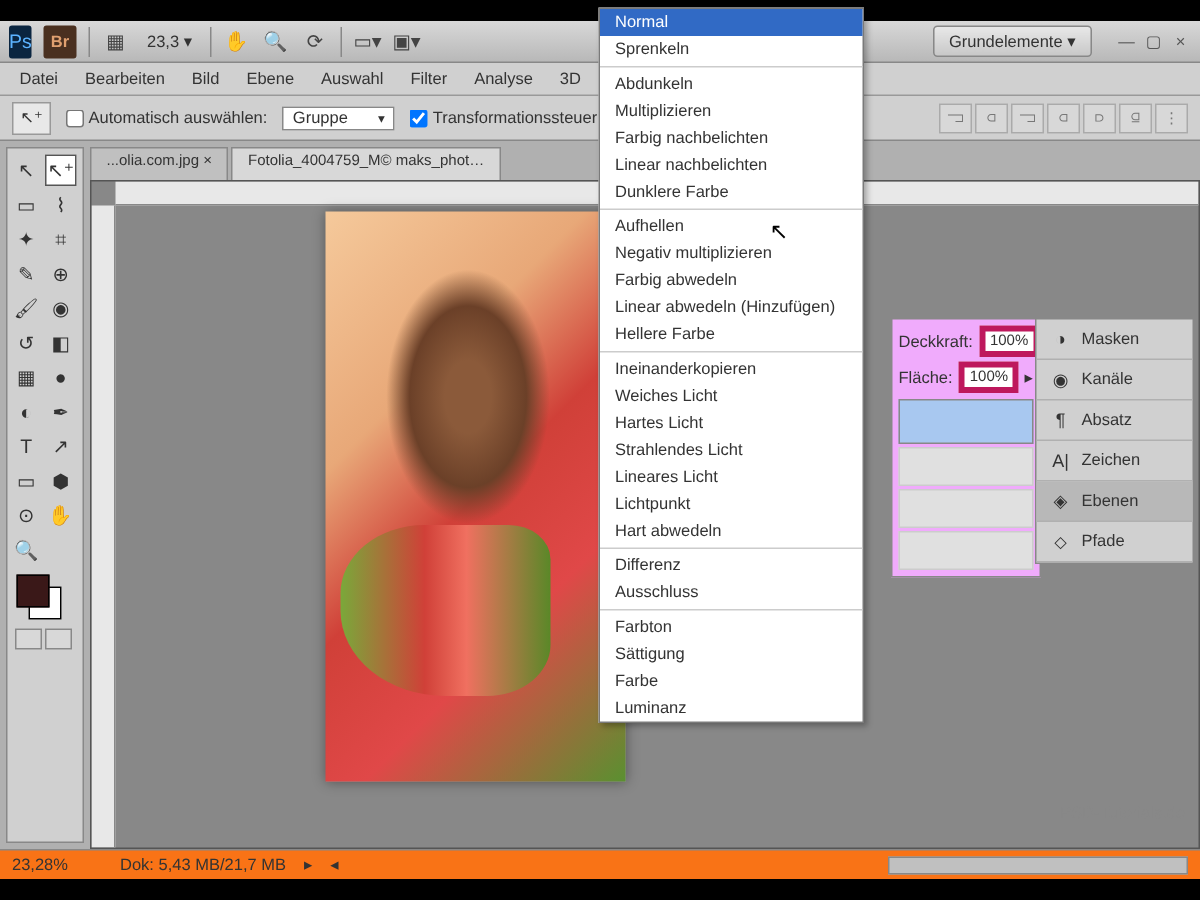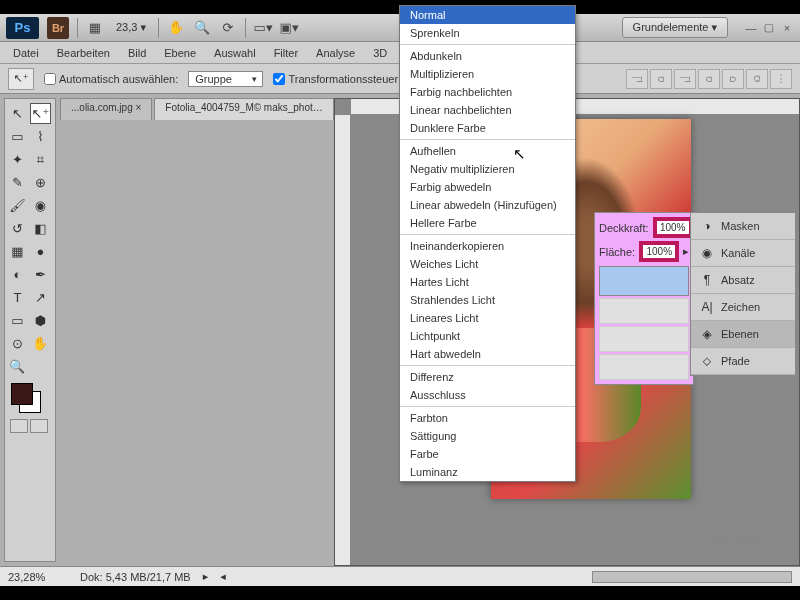--- a/index.html
+++ b/index.html
@@ -1,19 +1,19 @@
 <!DOCTYPE html>
 <html><head>
 <meta charset="utf-8">
 <style>
 *{margin:0;padding:0;box-sizing:border-box;font-family:Tahoma,Arial,sans-serif;font-size:11px;color:#333;user-select:none}
 body{background:#000;width:800px;height:600px;overflow:hidden;position:relative}
 .app{position:absolute;top:14px;left:0;right:0;bottom:14px;background:#b8b8b8;display:flex;flex-direction:column}
 .topbar{height:28px;background:linear-gradient(#d8d8d8,#b8b8b8);border-bottom:1px solid #888;display:flex;align-items:center;padding:0 6px;gap:8px}
-.ps-logo{width:33px;height:22px;background:#0a2540;color:#5cb3ff;font-weight:bold;font-size:13px;display:flex;align-items:center;justify-content:center;border-radius:2px}
+.ps-logo{width:15px;height:22px;background:#0a2540;color:#5cb3ff;font-weight:normal;font-size:13px;display:flex;align-items:center;justify-content:center;border-radius:2px}
 .br-logo{width:22px;height:22px;background:#4a3020;color:#e0a070;font-weight:bold;font-size:11px;display:flex;align-items:center;justify-content:center;border-radius:2px}
 .sep{width:1px;height:20px;background:#888}
 .tb-ico{width:18px;height:18px;display:flex;align-items:center;justify-content:center;color:#444;font-size:13px}
 .zoom-val{font-size:11px;padding:0 4px}
 .workspace-btn{margin-left:auto;padding:3px 10px;background:linear-gradient(#e8e8e8,#c8c8c8);border:1px solid #888;border-radius:3px;font-size:11px}
 .win-ctrl{display:flex;gap:4px;margin-left:8px}
 .win-ctrl span{width:14px;height:14px;display:flex;align-items:center;justify-content:center;color:#555}
 .menubar{height:22px;background:#d0d0d0;border-bottom:1px solid #999;display:flex;align-items:center;padding:0 4px}
 .menubar span{padding:3px 9px;cursor:default}
 .optbar{height:30px;background:#d0d0d0;border-bottom:1px solid #888;display:flex;align-items:center;padding:0 8px;gap:10px}
@@ -26,31 +26,31 @@
 .align-grp span{width:22px;height:20px;background:#d8d8d8;border:1px solid #aaa;display:flex;align-items:center;justify-content:center;font-size:10px;color:#777}
 .work{flex:1;display:flex;position:relative;background:#b0b0b0}
 .toolbox{width:52px;background:#d0d0d0;border:1px solid #888;margin:4px 0 4px 4px;display:flex;flex-wrap:wrap;align-content:flex-start;padding:4px 2px;gap:2px}
 .toolbox .t{width:21px;height:21px;display:flex;align-items:center;justify-content:center;font-size:13px;color:#333;cursor:pointer}
 .toolbox .t.sel{background:#fff;border:1px solid #555}
 .toolbox .sw{width:44px;height:32px;margin-top:4px;position:relative}
 .toolbox .sw .fg{position:absolute;top:0;left:4px;width:22px;height:22px;background:#3a1818;border:1px solid #000}
 .toolbox .sw .bg{position:absolute;top:8px;left:12px;width:22px;height:22px;background:#fff;border:1px solid #000}
 .toolbox .mode{width:44px;display:flex;justify-content:center;gap:2px;margin-top:2px}
 .toolbox .mode span{width:18px;height:14px;border:1px solid #888;background:#d8d8d8}
-.canvas-wrap{flex:1;display:flex;flex-direction:row;margin:4px 0 0 4px}
+.canvas-wrap{flex:1;display:flex;flex-direction:column;margin:4px 0 0 4px}
 .tabs{height:22px;display:flex;gap:2px}
 .tab{background:#c0c0c0;border:1px solid #888;border-bottom:none;padding:3px 10px;font-size:10px;max-width:180px;overflow:hidden;white-space:nowrap;text-overflow:ellipsis}
 .tab.active{background:#d8d8d8}
 .canvas-area{flex:1;background:#888;border:1px solid #555;position:relative;overflow:hidden}
 .ruler-h{position:absolute;top:0;left:16px;right:0;height:16px;background:#e8e8e8;border-bottom:1px solid #888}
 .ruler-v{position:absolute;top:16px;left:0;bottom:0;width:16px;background:#e8e8e8;border-right:1px solid #888}
 .canvas{position:absolute;top:20px;left:156px;width:200px;height:380px;background:linear-gradient(135deg,#f5c99b 0%,#e8a878 30%,#d04038 50%,#e04848 70%,#5a9030 100%);box-shadow:0 0 8px rgba(0,0,0,.4)}
 .canvas::before{content:"";position:absolute;top:10%;left:20%;width:55%;height:45%;background:radial-gradient(ellipse,#8b5a3a 20%,#6b4028 50%,transparent 70%);border-radius:50% 40% 45% 50%}
 .canvas::after{content:"";position:absolute;bottom:15%;left:5%;width:70%;height:30%;background:linear-gradient(90deg,#7aa83a,#d04038 40%,#f07060 60%,#5a8828);border-radius:40% 20% 30% 50%}
-.statusbar{height:20px;background:#e5e5e5;border-top:1px solid #888;display:flex;align-items:center;padding:0 8px;gap:12px;font-size:10px}
+.statusbar{height:20px;background:#f97316;border-top:1px solid #888;display:flex;align-items:center;padding:0 8px;gap:12px;font-size:10px}
 .statusbar .zm{width:60px}
 .statusbar .scroll{margin-left:auto;width:200px;height:12px;background:#c0c0c0;border:1px solid #888}
 .dropdown{position:absolute;top:5px;left:399px;width:177px;background:#fff;border:1px solid #7a7a7a;box-shadow:2px 2px 4px rgba(0,0,0,.3);z-index:100}
 .dropdown .item{padding:3px 10px;font-size:11px;cursor:default}
 .dropdown .item.sel{background:#316ac5;color:#fff}
 .dropdown hr{border:none;border-top:1px solid #ccc;margin:2px 0}
 .cursor{position:absolute;top:145px;left:513px;z-index:101;font-size:15px;color:#000;pointer-events:none}
 .layers-mini{position:absolute;top:118px;right:106px;width:100px;background:#f0abfc;border:1px solid #888;padding:4px;font-size:10px}
 .layers-mini .row{display:flex;align-items:center;gap:4px;margin-bottom:3px}
 .layers-mini input{width:40px;font-size:10px;border:4px solid #be185d;text-align:right;padding:1px 3px}

